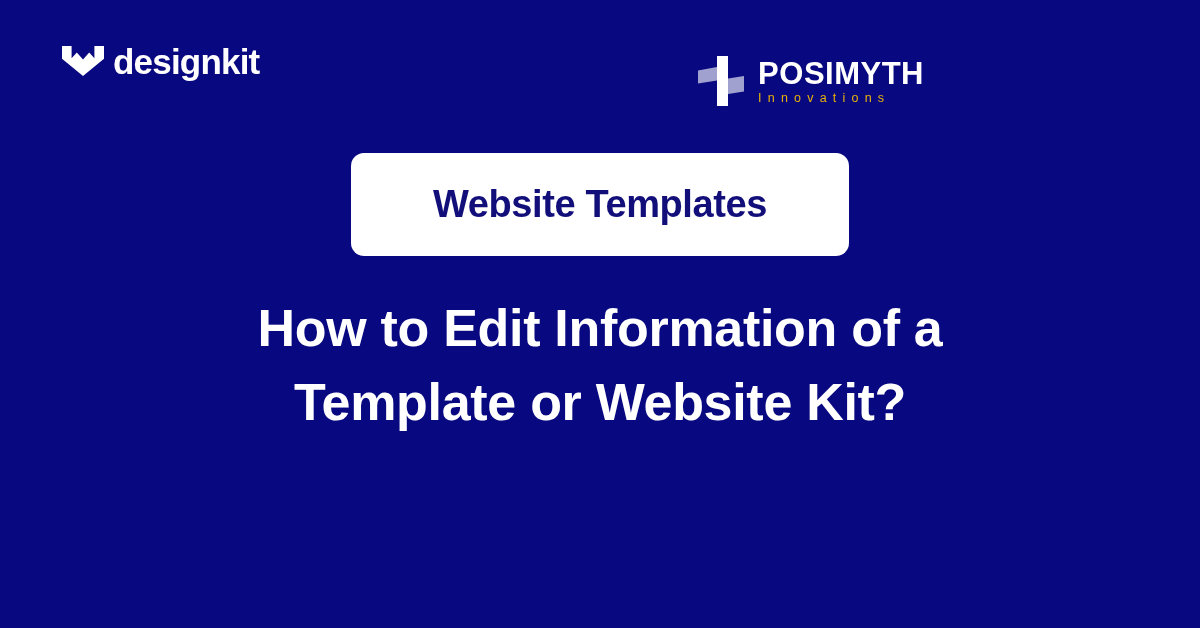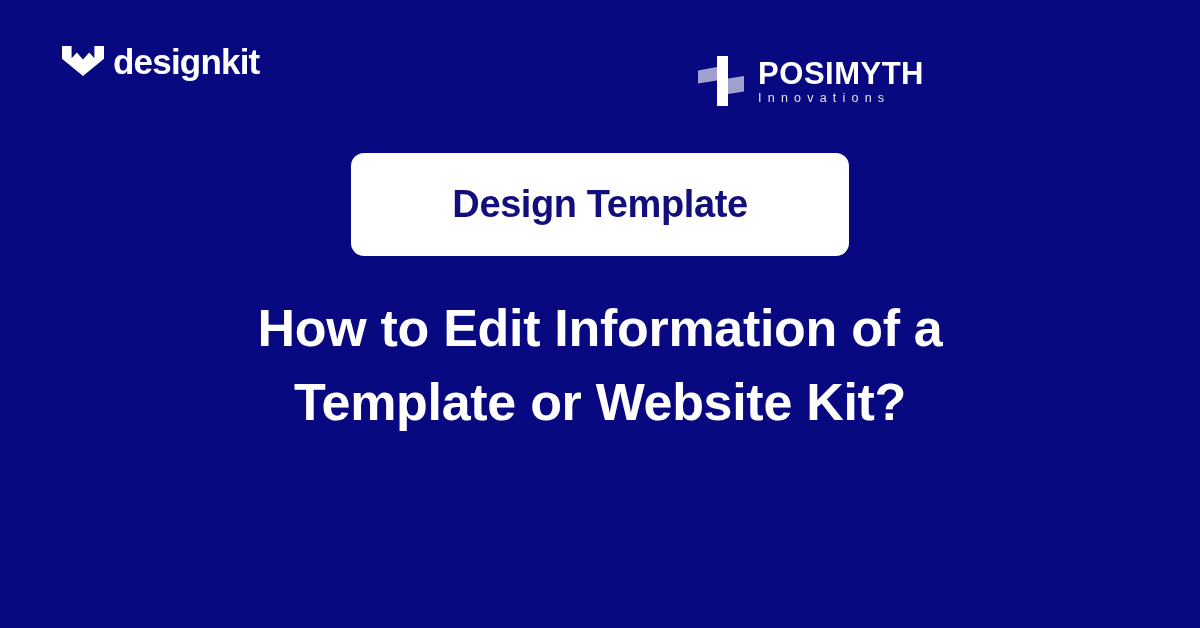--- a/index.html
+++ b/index.html
@@ -86,21 +86,21 @@
   .posimyth-word {
     color: #ffffff;
     font-size: 31px;
     font-weight: 700;
     line-height: 1;
     letter-spacing: 0.5px;
     white-space: nowrap;
   }
 
   .posimyth-tagline {
-    color: #e5e5e5;
+    color: #eab308;
     font-size: 12.5px;
     font-weight: 400;
     line-height: 1;
     letter-spacing: 6.2px;
     white-space: nowrap;
     text-align: left;
   }
 
   
   .content {
@@ -175,21 +175,21 @@
         <span class="posimyth-word">POSIMYTH</span>
         <span class="posimyth-tagline">Innovations</span>
       </div>
     </div>
 
   </div>
 
   <div class="content">
 
     <div class="category-badge">
-      <span class="category-badge-label">Design Template</span>
+      <span class="category-badge-label">Website Templates</span>
     </div>
 
     <h1 class="headline">
       <span class="headline-line">How to Edit Information of a</span>
       <span class="headline-line">Template or Website Kit?</span>
     </h1>
 
   </div>
 
 </div>

